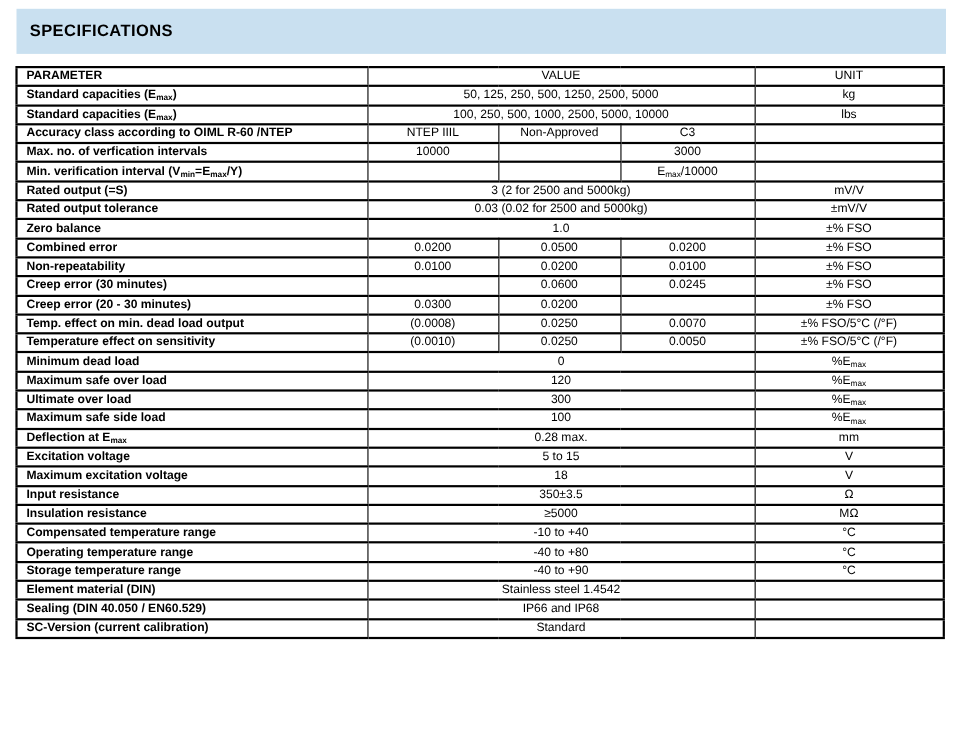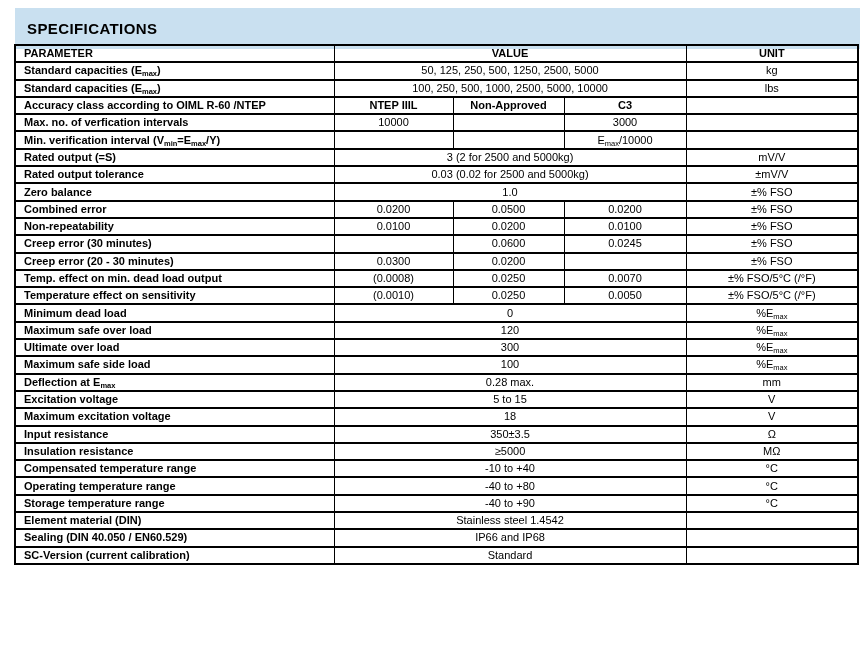--- a/index.html
+++ b/index.html
@@ -24,46 +24,46 @@
     background:var(--band-bg);
     display:flex;align-items:center;
   }
   .title-band .title-text{
     font-weight:bold;
     font-size:15px;
     letter-spacing:0.4px;
     padding-left:12px;
   }
   table.spec{
-    position:absolute;left:14px;top:44px;
+    position:absolute;left:14px;top:60px;
     width:843px;
     border-collapse:collapse;
     table-layout:fixed;
     border:2px solid var(--border);
   }
   .spec th,.spec td{
     border:2px solid var(--border);
     border-left-width:1px;
     border-right-width:1px;
     height:17.3px;
     padding:0 2px;
     font-size:11px;
     line-height:1;
     text-align:center;
     vertical-align:middle;
     white-space:nowrap;
     overflow:hidden;
   }
-  .spec th{font-weight:bold;}
+  .spec th{font-weight:normal;}
   .spec th.param,.spec td.param{
     text-align:left;
     padding-left:8px;
     font-weight:bold;
   }
-  .spec td.bold{font-weight:bold;}
+  .spec td.bold{font-weight:normal;}
   .spec sub{
     font-size:7.5px;
     vertical-align:-2px;
     line-height:0;
   }
 </style>
 </head>
 <body>
 
 <div class="title-band">

